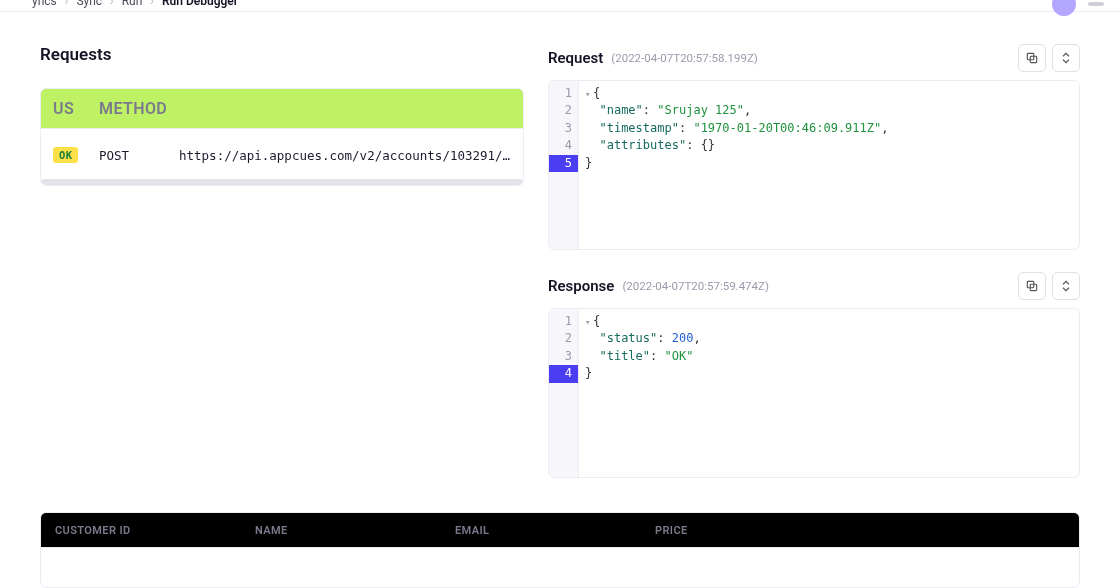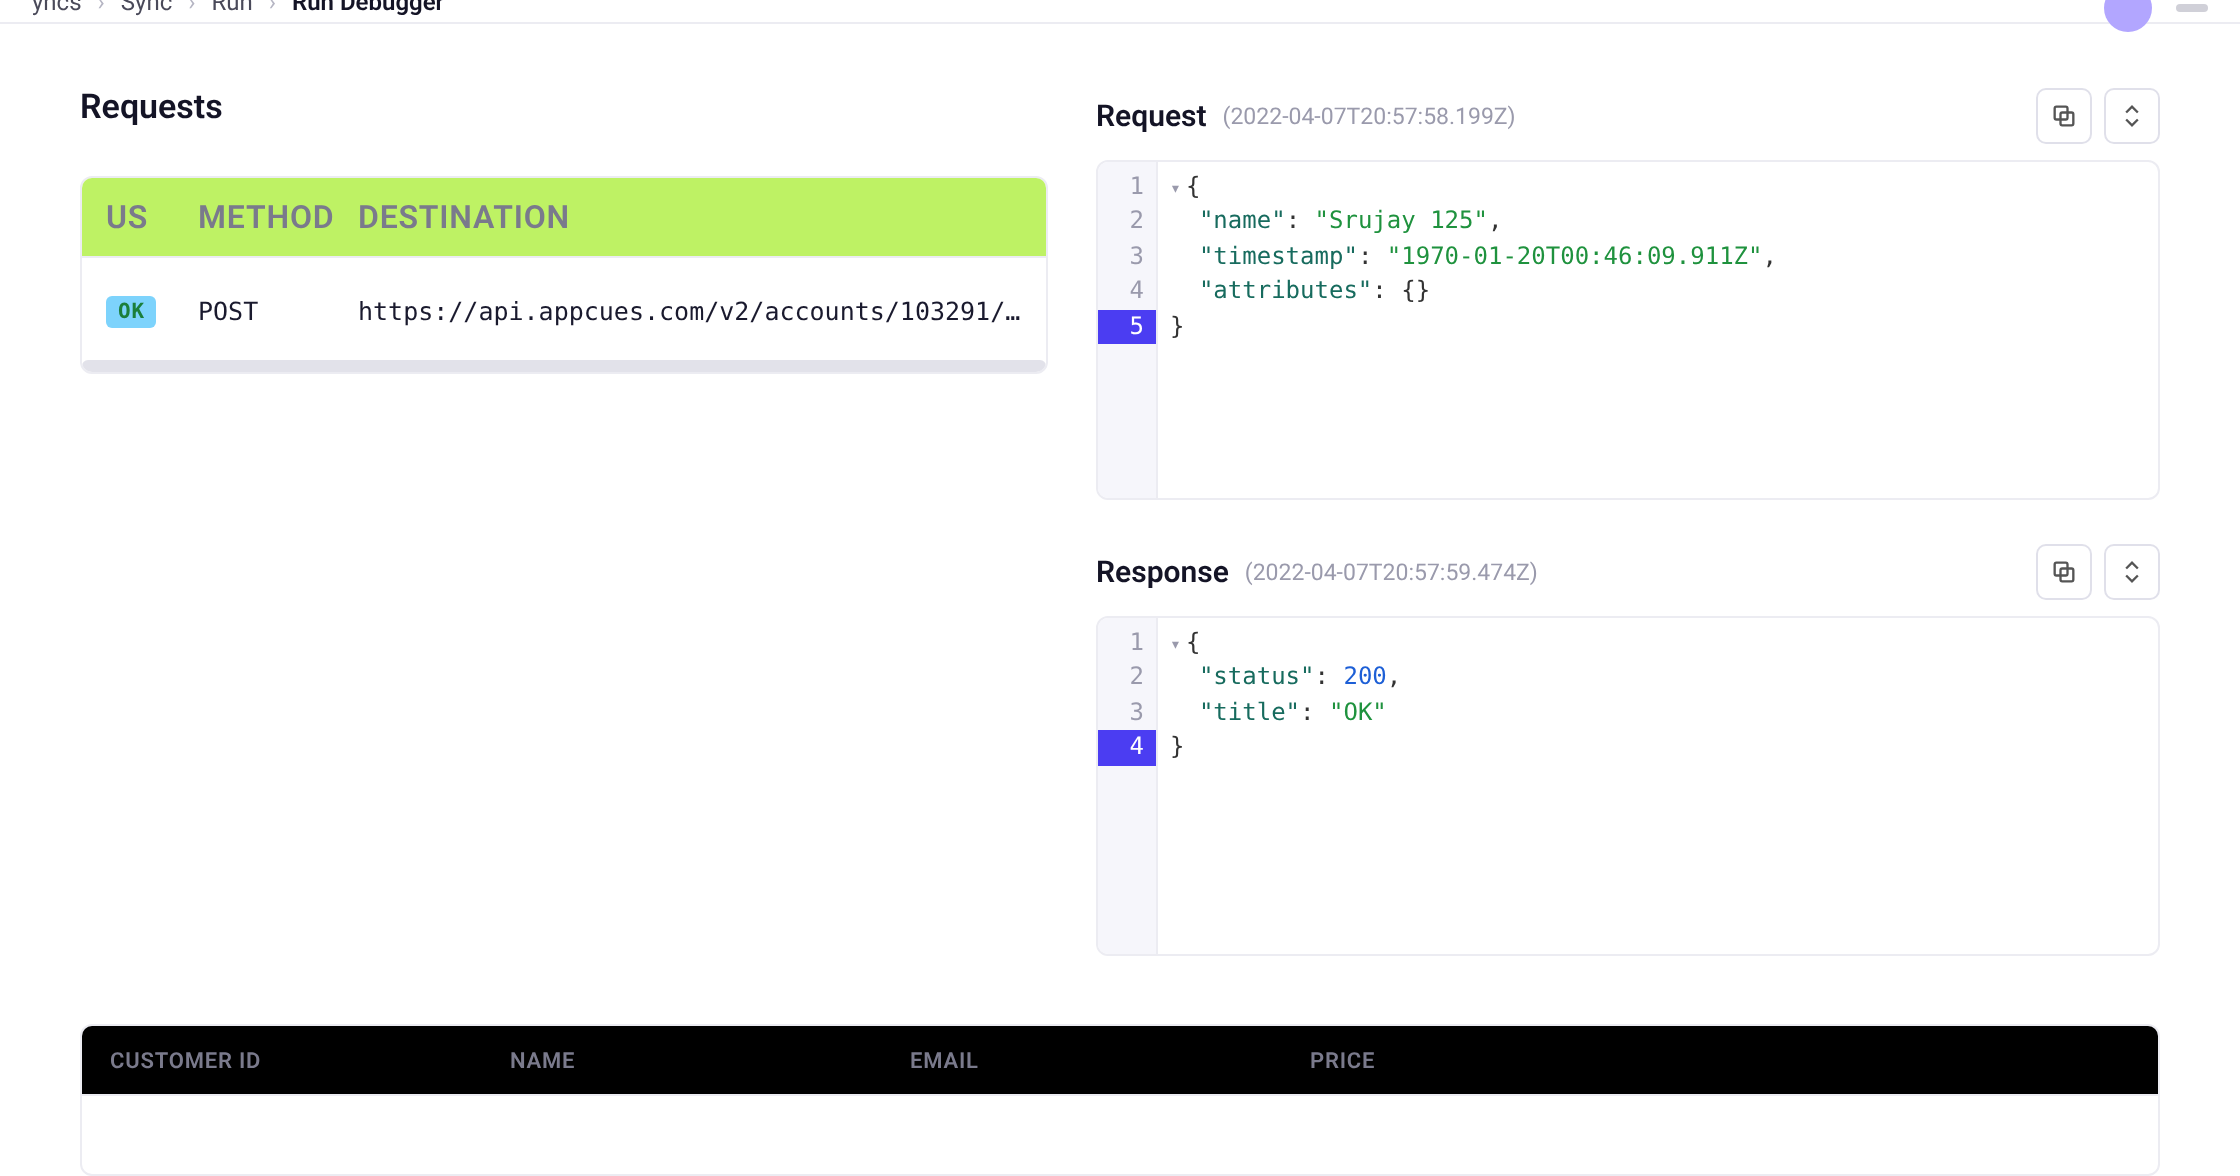--- a/index.html
+++ b/index.html
@@ -10,21 +10,21 @@
     background: #fff;
     width: 1120px;
     height: 588px;
     overflow: hidden;
   }
   .topbar {
     height: 12px;
     border-bottom: 1px solid #ececf2;
     display: flex;
     align-items: flex-start;
-    padding: 0 16px;
+    padding: 0 32px;
     color: #4a4a5a;
     font-size: 12px;
     position: relative;
   }
   .crumbs { display:flex; gap:8px; align-items:flex-start; margin-top:-6px; overflow:hidden; }
   .crumbs .sep { color:#b5b5c3; }
   .crumbs .item { white-space:nowrap; }
   .top-right {
     position:absolute; right:16px; top:-8px; display:flex; gap:12px; align-items:center;
   }
@@ -70,21 +70,21 @@
   .req-head > div { padding-left:12px; }
   .req-row {
     padding:18px 12px 18px 0;
     font-family: ui-monospace, SFMono-Regular, Menlo, monospace;
     font-size:12.5px;
     border-top:1px solid #ececf2;
   }
   .req-row > div { padding-left:12px; white-space:nowrap; overflow:hidden; text-overflow:ellipsis; }
   .status-chip {
     display:inline-block;
-    background:#7dd3fc;
+    background:#fde047;
     color:#1b7f3b;
     font-size:10.5px;
     font-weight:600;
     padding:2px 6px;
     border-radius:3px;
     letter-spacing:0.4px;
   }
   .req-scroll {
     height:6px; background:#e2e2ea; border-radius:3px; margin-top:-2px;
   }
@@ -182,21 +182,20 @@
 </div>
 
 <div class="page">
 
   <div class="left-col">
     <div class="h-sec">Requests</div>
     <div class="req-table">
       <div class="req-head">
         <div>US</div>
         <div>METHOD</div>
-        <div>DESTINATION</div>
       </div>
       <div class="req-row">
         <div><span class="status-chip">OK</span></div>
         <div>POST</div>
         <div>https://api.appcues.com/v2/accounts/103291/users/286/events</div>
       </div>
       <div class="req-scroll"></div>
     </div>
   </div>
 

